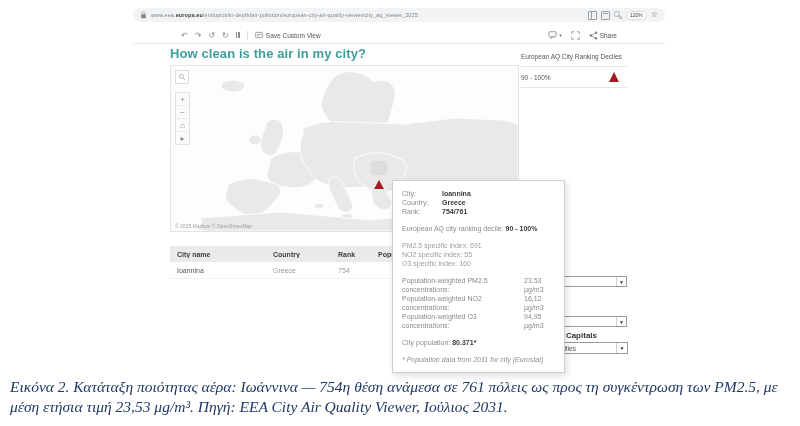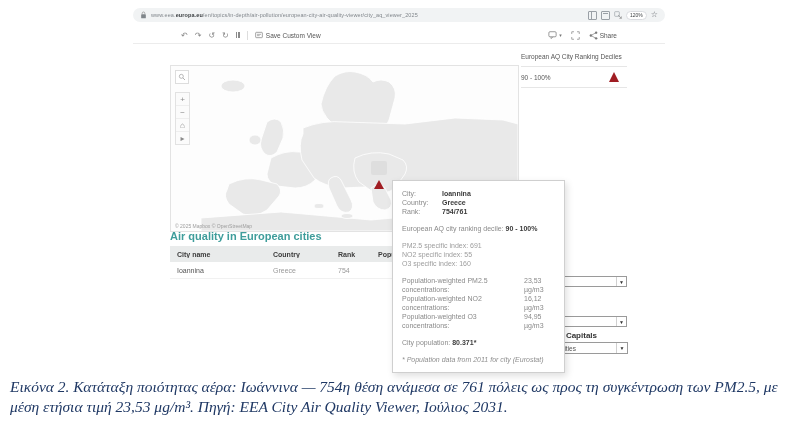--- a/index.html
+++ b/index.html
@@ -174,20 +174,21 @@
           <circle cx="2.5" cy="6" r="1.6" fill="#777"></circle>
             <circle cx="9.5" cy="2.2" r="1.6" fill="#777"></circle>
             <circle cx="9.5" cy="9.8" r="1.6" fill="#777"></circle>
           <path d="M2.5 6 L9.5 2.2 M2.5 6 L9.5 9.8" class="ln"></path>
         </svg>
         <span>Share</span>
       </span>
     </span>
   </div>
 
+  <div class="viz-title">How clean is the air in my city?</div>
 
   <div class="map">
     <svg viewBox="0 0 347 165" width="347" height="165" style="position:absolute;left:0;top:0;">
       <g fill="#e9e9e9" stroke="#ffffff" stroke-width="0.8">
         <ellipse cx="62" cy="20" rx="12" ry="6"></ellipse>
         <path d="M150 38 q4-18 14-28 q10-6 20-4 q12 2 18 10 q8-4 16 0 q8 6 6 16 l-6 22 q-4 10-14 12 l-18 4 q-10 2-16-4 l-14-14 q-6-8-6-14 z"></path>
         <path d="M96 56 q8-6 14 0 q4 8 2 16 l-6 14 q-6 6-12 2 q-6-6-4-14 z"></path>
         <ellipse cx="84" cy="74" rx="6" ry="5"></ellipse>
         <path d="M100 92 q14-8 28-6 l16 2 q8 4 6 12 l-6 14 q-8 8-20 8 l-18-2 q-10-4-10-12 z"></path>
         <path d="M58 118 q16-8 32-4 l16 4 q6 6 2 12 l-12 14 q-12 8-24 4 l-14-10 q-6-8-2-14 z"></path>
@@ -221,21 +222,20 @@
   </div>
 
   <div class="legend">
     <div class="legend-title">European AQ City Ranking Deciles</div>
     <div class="legend-row">
       <span class="lab">90 - 100%</span>
       <span class="legend-tri"></span>
     </div>
   </div>
 
-  <div class="tbl-title">Air quality in European cities</div>
   <div class="tbl">
     <div class="tbl-head">
       <span>City name</span>
       <span>Country</span>
       <span>Rank</span>
       <span>Popu</span>
     </div>
     <div class="tbl-row">
       <span class="c1">Ioannina</span>
       <span>Greece</span>

